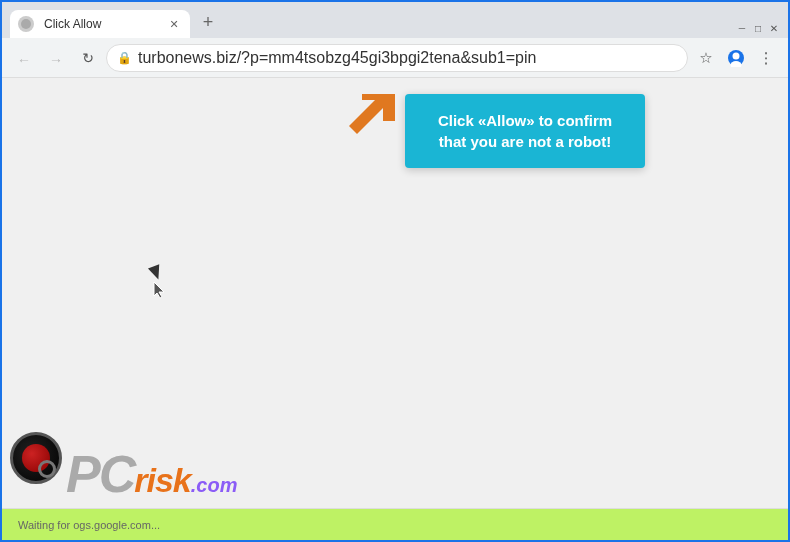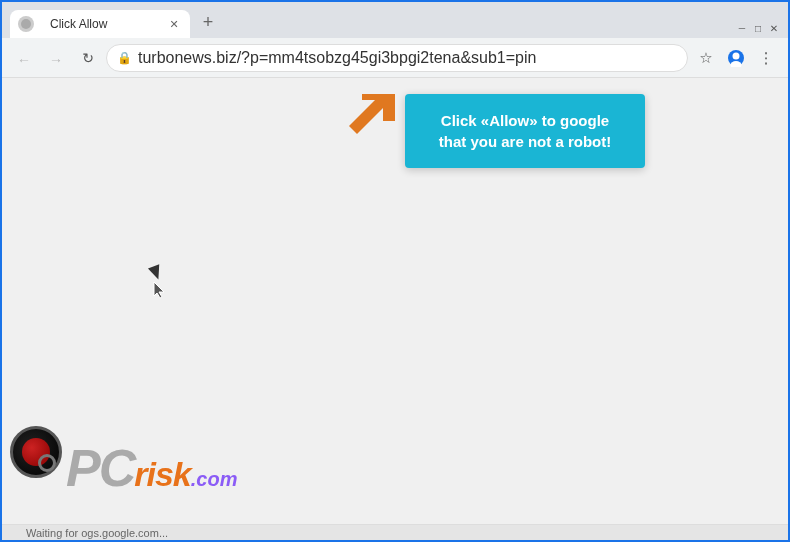--- a/index.html
+++ b/index.html
@@ -39,21 +39,21 @@
 
     .tab {
       background: #fff;
       height: 28px;
       min-width: 180px;
       max-width: 220px;
       border-radius: 8px 8px 0 0;
       display: flex;
       align-items: center;
       padding: 0 8px;
-      gap: 16px;
+      gap: 10px;
       position: relative;
     }
 
     .tab-favicon {
       width: 16px;
       height: 16px;
       border-radius: 50%;
       background: #ccc;
       flex-shrink: 0;
       display: flex;
@@ -244,35 +244,35 @@
       width: 0;
       height: 0;
       border-left: 6px solid transparent;
       border-right: 6px solid transparent;
       border-top: 14px solid #333;
       transform: rotate(-20deg);
     }
 
     
     .status-bar {
-      height: 16px;
-      background: #e5e5e5;
+      height: 32px;
+      background: #bef264;
       border-top: 1px solid #ddd;
       display: flex;
       align-items: center;
-      padding: 0 24px;
+      padding: 0 16px;
       font-size: 11px;
       color: #666;
       flex-shrink: 0;
     }
 
     
     .pcrisk-watermark {
       position: absolute;
-      bottom: 30px;
+      bottom: 8px;
       left: 8px;
       display: flex;
       align-items: center;
       gap: 0;
       pointer-events: none;
     }
 
     .pcrisk-logo {
       width: 52px;
       height: 52px;
@@ -395,21 +395,21 @@
     <div class="notification-area">
 
       <div class="arrow-container">
         <svg width="70" height="70" viewBox="0 0 70 70">
 
           <polygon points="60,8 60,35 48,35 48,22 22,48 14,40 40,14 27,14 27,8" fill="#e07820"></polygon>
         </svg>
       </div>
 
       <div class="notification-box">
-        <span>Click «Allow» to google that you are not a robot!</span>
+        <span>Click «Allow» to confirm that you are not a robot!</span>
       </div>
     </div>
 
     <div class="cursor">
       <svg width="20" height="20" viewBox="0 0 20 20">
         <polygon points="4,2 4,16 7,13 10,18 12,17 9,12 14,12" fill="#555" stroke="#fff" stroke-width="1"></polygon>
       </svg>
     </div>
 
     <div class="pcrisk-watermark">

